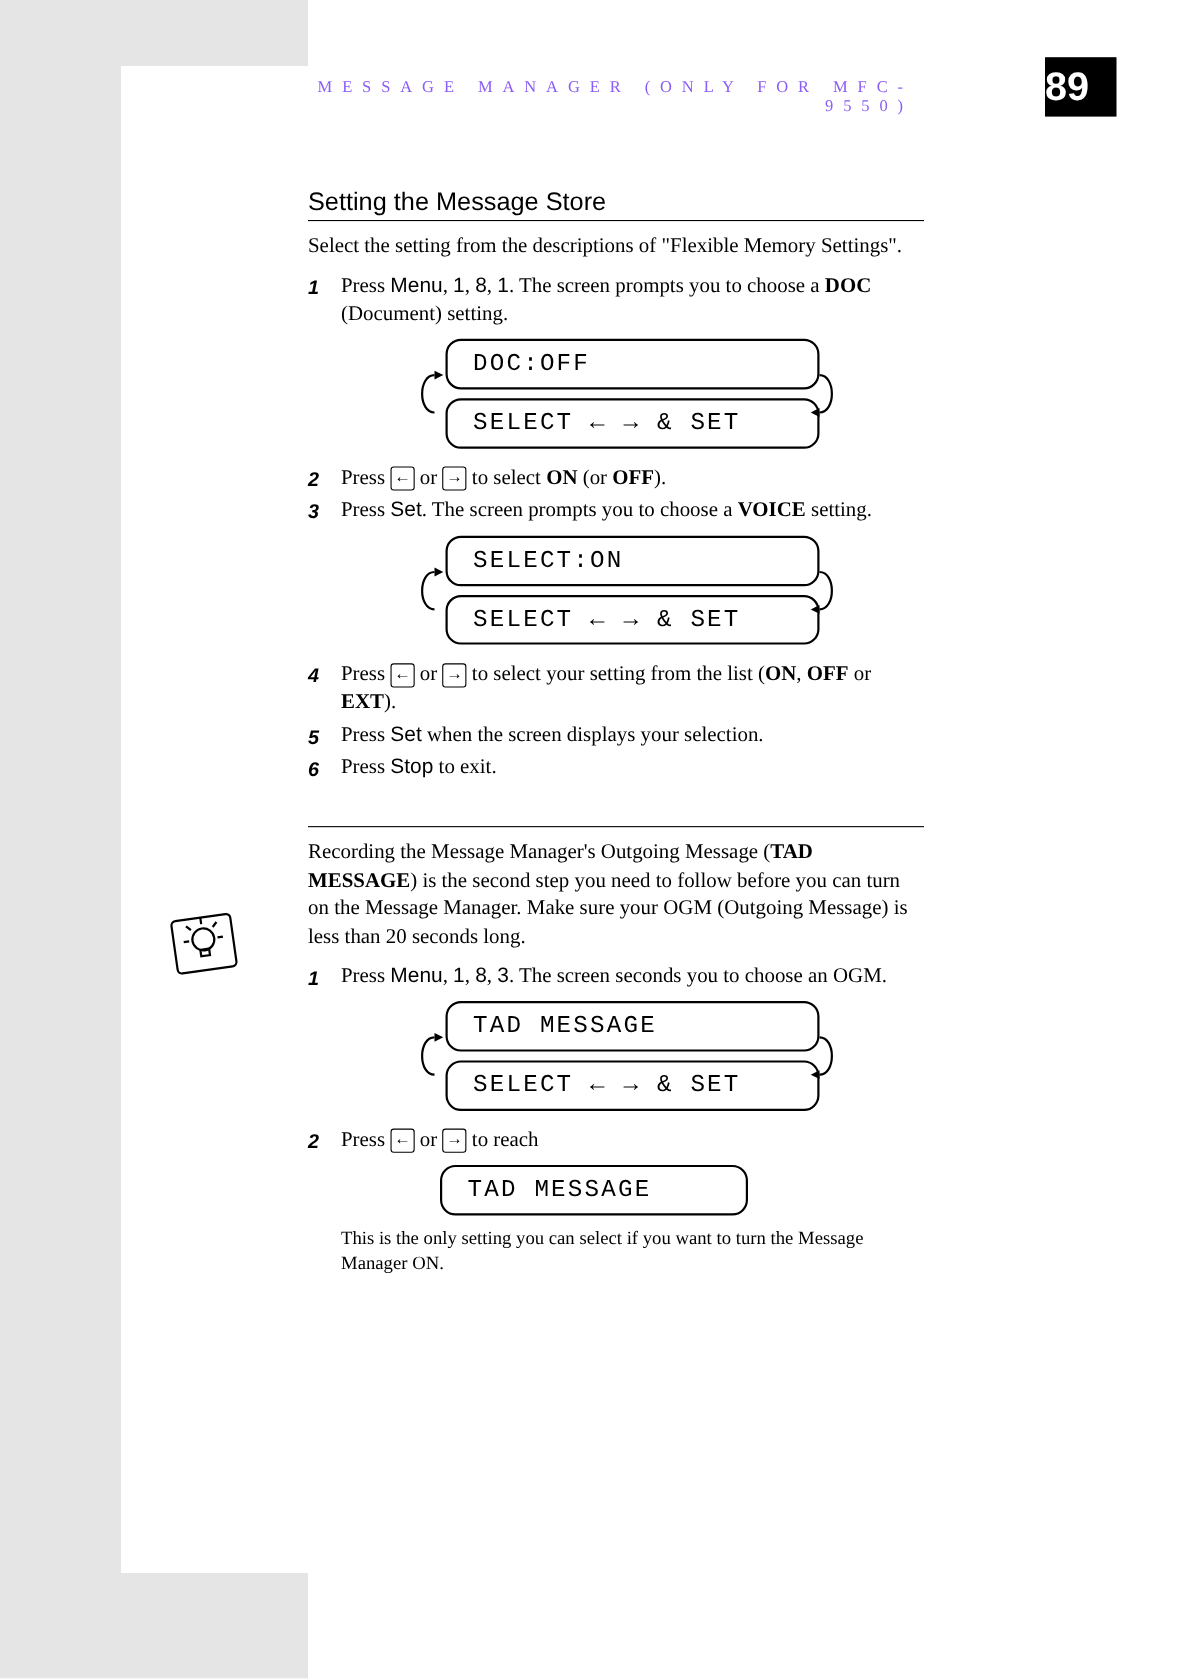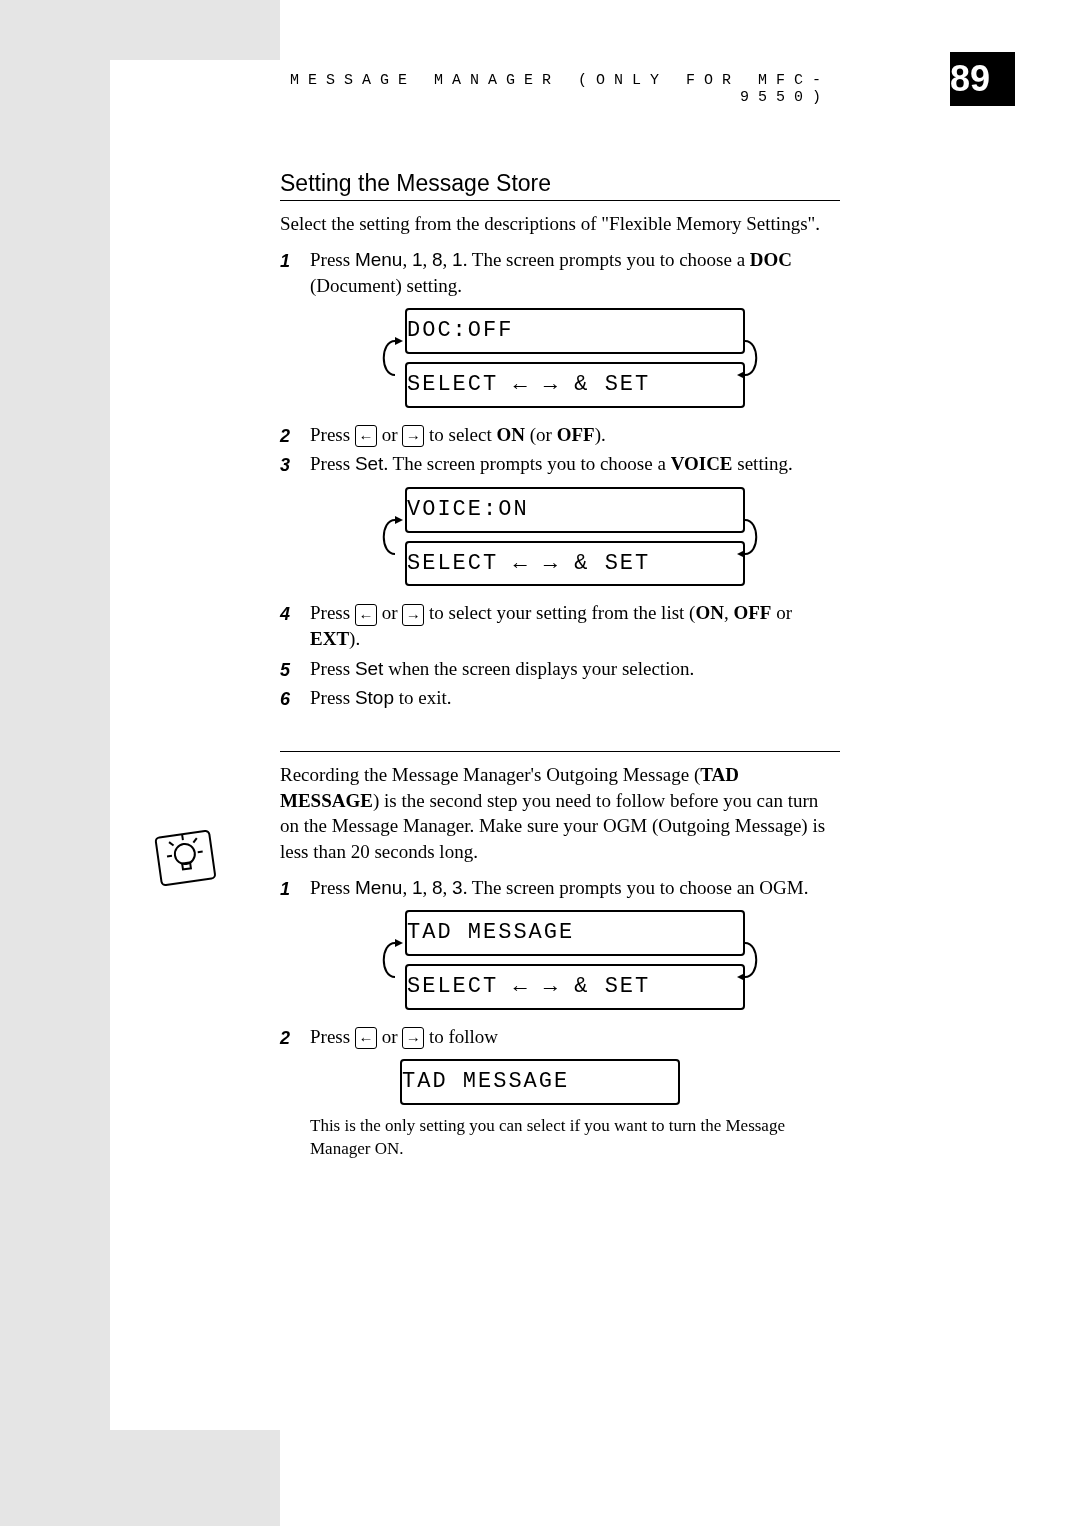--- a/index.html
+++ b/index.html
@@ -1,34 +1,34 @@
 <!DOCTYPE html>
 <html><head>
 <meta charset="utf-8">
 <style>
   html,body{margin:0;padding:0;background:#fff;font-family:"Times New Roman",Times,serif;color:#000}
   .page{position:relative;width:1080px;height:1526px;margin:0 auto;background:#fff}
   .greybar{position:absolute;left:0;top:0;width:280px;height:1526px;background:#e5e5e5}
   .whiteinner{position:absolute;left:110px;top:60px;width:880px;height:1370px;background:#fff}
   .hdr{position:absolute;left:280px;top:72px;width:550px;text-align:right;
-       font-family:Liberation Mono, monospace;letter-spacing:9px;font-size:15px;color:#000000}
+       font-family:Liberation Serif, serif;letter-spacing:9px;font-size:15px;color:#8b5cf6}
   .pagenum{position:absolute;right:65px;top:52px;width:65px;height:54px;background:#000;color:#fff;
            font-family:Helvetica,Arial,sans-serif;font-weight:700;font-size:36px;line-height:54px;text-align:left}
   .content{position:absolute;left:280px;top:170px;width:560px}
   h2{font-family:Helvetica,Arial,sans-serif;font-weight:400;font-size:23px;margin:0 0 4px 0;line-height:1.15}
   .rule{border:none;border-top:1px solid #000;margin:4px 0 10px 0}
   p.intro{font-size:19px;margin:0 0 10px 0;line-height:1.35}
   ol.steps{list-style:none;padding:0;margin:0}
   ol.steps>li{position:relative;padding-left:30px;font-size:19px;line-height:1.35;margin:4px 0}
   .num{position:absolute;left:0;top:2px;width:20px;height:20px;font-family:Helvetica,Arial,sans-serif;
        font-weight:700;font-style:italic;font-size:18px}
   .num::before{content:"";position:absolute;left:-2px;top:-1px;width:10px;height:22px;background:#c8c8c8;z-index:-1}
   b.sans{font-family:Helvetica,Arial,sans-serif;font-weight:400;font-style:normal}
   .lcdwrap{position:relative;width:340px;margin:10px auto 14px auto}
-  .lcdbox{border:2px solid #000;border-radius:4px;padding:6px 0;
+  .lcdbox{border:2px solid #000;border-radius:14px;padding:6px 23px;
           font-family:"Courier New",Courier,monospace;font-size:22px;letter-spacing:2px;white-space:pre}
   .lcdgap{height:8px}
   .cycle{position:absolute;left:-30px;top:50%;transform:translateY(-50%);width:390px;height:70px;pointer-events:none}
   .keycap{display:inline-block;border:1.5px solid #000;border-radius:3px;width:20px;height:20px;
           text-align:center;line-height:18px;font-family:Helvetica,Arial,sans-serif;font-size:15px;font-weight:700;vertical-align:middle}
   .hinticon{position:absolute;left:150px;top:820px;width:70px;height:70px}
   .hinticon svg{width:70px;height:70px}
   .followtext{padding-left:30px;font-size:17px;line-height:1.35;margin:6px 0 15px 0}
   #sec2{margin-top:40px}
   .singlebox{width:280px;margin:10px 0 10px 90px}
@@ -93,21 +93,21 @@
         <span class="num">3</span>
         <span>Press </span><b class="sans">Set</b><span>. The screen prompts you to choose a </span><b>VOICE</b><span> setting.</span>
 
         <div class="lcdwrap">
           <svg class="cycle" viewBox="0 0 390 70">
             <path d="M20 18 C 5 18 5 52 20 52" fill="none" stroke="#000" stroke-width="2"></path>
             <polygon points="20,14 20,22 28,18"></polygon>
             <path d="M370 18 C 385 18 385 52 370 52" fill="none" stroke="#000" stroke-width="2"></path>
             <polygon points="370,48 370,56 362,52"></polygon>
           </svg>
-          <div class="lcdbox">VOICE:ON</div>
+          <div class="lcdbox">SELECT:ON</div>
           <div class="lcdgap"></div>
           <div class="lcdbox">SELECT ← → &amp; SET</div>
         </div>
       </li>
 
       <li>
         <span class="num">4</span>
         <span>Press </span><span class="keycap">←</span><span> or </span><span class="keycap">→</span><span> to select your setting from the list (</span><b>ON</b><span>, </span><b>OFF</b><span> or </span><b>EXT</b><span>).</span>
       </li>
 
@@ -124,38 +124,38 @@
 
     <div id="sec2">
       <hr class="rule">
       <p class="intro">
         <span>Recording the Message Manager's Outgoing Message (</span><b>TAD MESSAGE</b><span>) is the second step you need to follow before you can turn on the Message Manager. Make sure your OGM (Outgoing Message) is less than 20 seconds long.</span>
       </p>
 
       <ol class="steps">
         <li>
           <span class="num">1</span>
-          <span>Press </span><b class="sans">Menu</b><span>, </span><b class="sans">1</b><span>, </span><b class="sans">8</b><span>, </span><b class="sans">3</b><span>. The screen prompts you to choose an OGM.</span>
+          <span>Press </span><b class="sans">Menu</b><span>, </span><b class="sans">1</b><span>, </span><b class="sans">8</b><span>, </span><b class="sans">3</b><span>. The screen seconds you to choose an OGM.</span>
 
           <div class="lcdwrap">
             <svg class="cycle" viewBox="0 0 390 70">
               <path d="M20 18 C 5 18 5 52 20 52" fill="none" stroke="#000" stroke-width="2"></path>
               <polygon points="20,14 20,22 28,18"></polygon>
               <path d="M370 18 C 385 18 385 52 370 52" fill="none" stroke="#000" stroke-width="2"></path>
               <polygon points="370,48 370,56 362,52"></polygon>
             </svg>
             <div class="lcdbox">TAD MESSAGE</div>
             <div class="lcdgap"></div>
             <div class="lcdbox">SELECT ← → &amp; SET</div>
           </div>
         </li>
 
         <li>
           <span class="num">2</span>
-          <span>Press </span><span class="keycap">←</span><span> or </span><span class="keycap">→</span><span> to follow</span>
+          <span>Press </span><span class="keycap">←</span><span> or </span><span class="keycap">→</span><span> to reach</span>
 
           <div class="singlebox">
             <div class="lcdbox">TAD MESSAGE</div>
           </div>
         </li>
       </ol>
 
       <p class="followtext">This is the only setting you can select if you want to turn the Message Manager ON.</p>
     </div>
 

